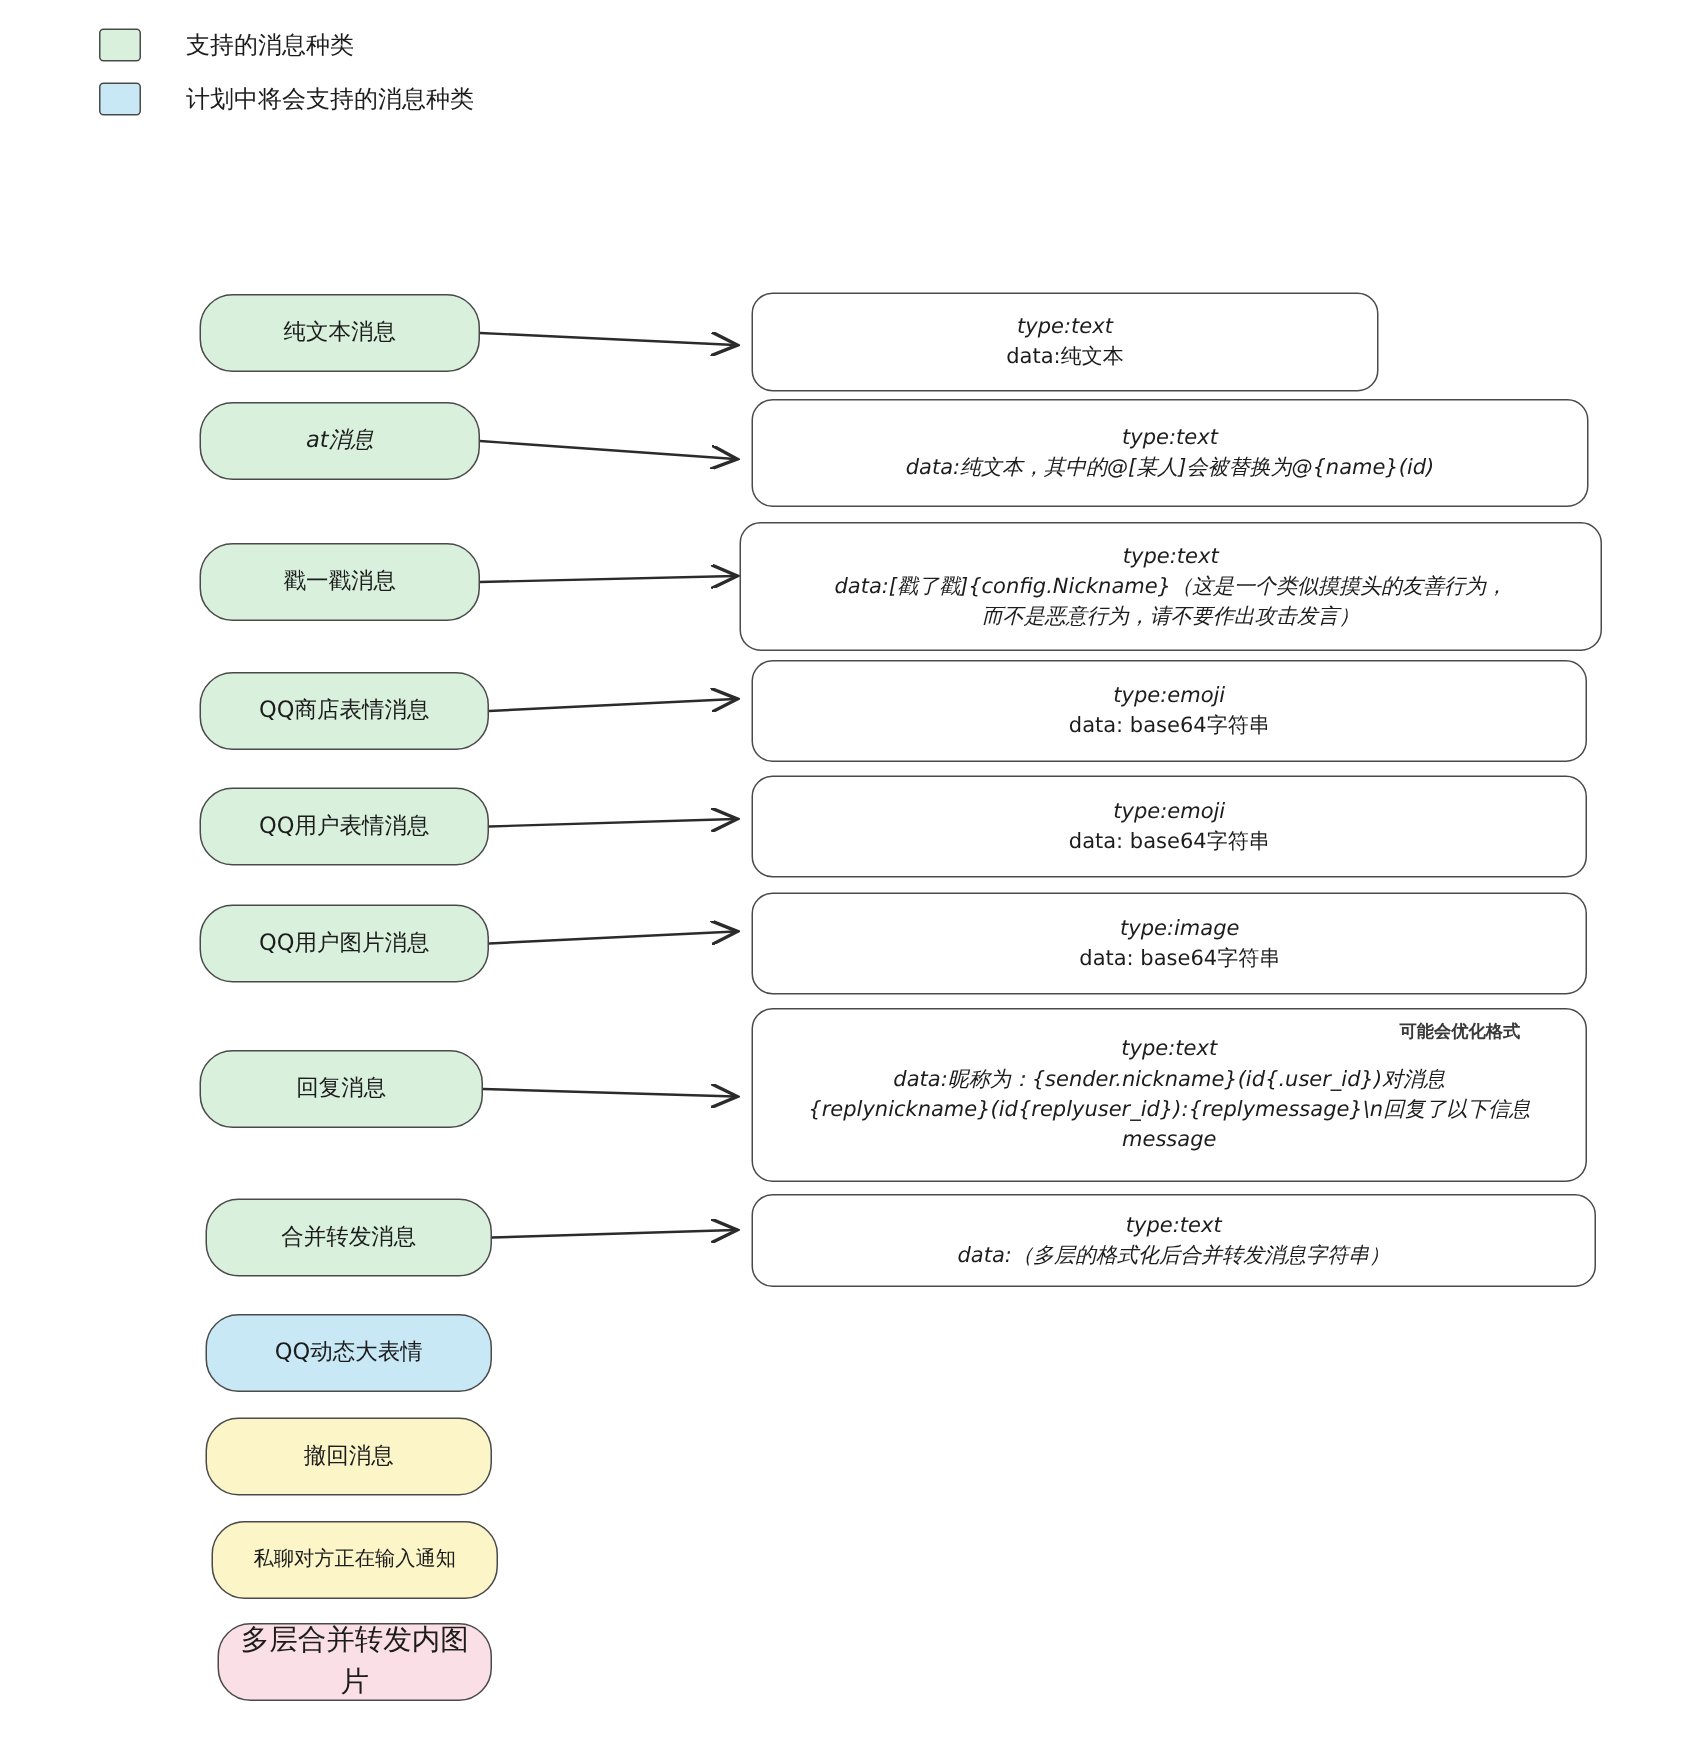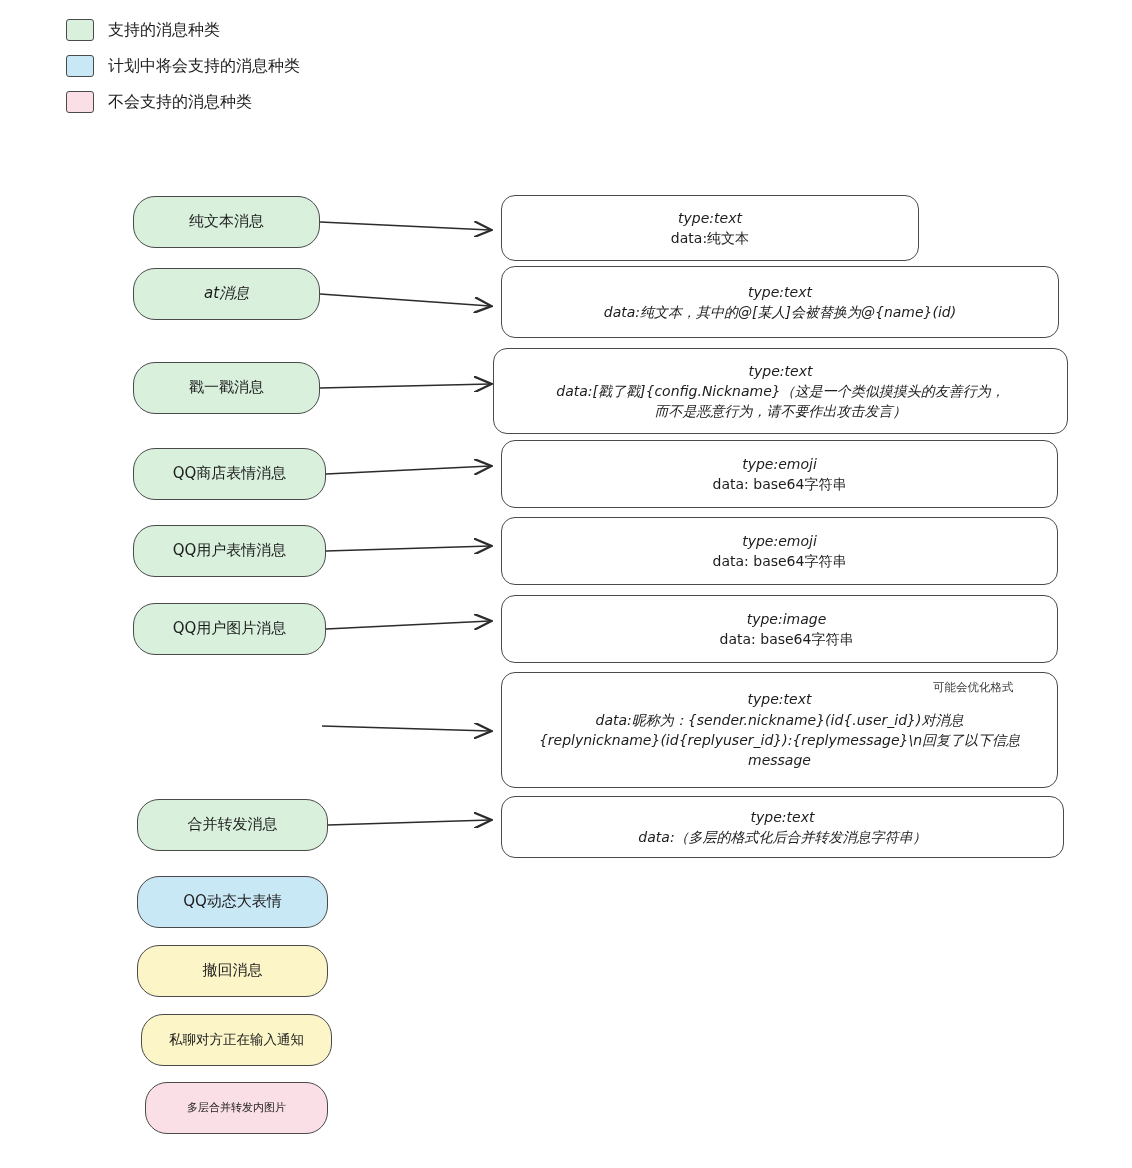--- a/index.html
+++ b/index.html
@@ -20,20 +20,21 @@
   #legend {
     position: absolute;
     left: 66px;
     top: 14px;
   }
   .legend-row {
     display: flex;
     align-items: center;
     height: 32px;
     margin-bottom: 4px;
+    gap: 16px;
   }
   .legend-swatch {
     width: 28px;
     height: 22px;
     border: 1.6px solid #4a4a4a;
     border-radius: 3px;
     margin-right: 14px;
     flex: none;
   }
   .legend-label {
@@ -70,20 +71,21 @@
   .right-node .line {
     white-space: nowrap;
   }
   .italic { font-style: italic; }
 
   .note {
     position: absolute;
     font-size: 11.5px;
     color: #3a3a3a;
     font-family: "DejaVu Sans", sans-serif;
+    font-weight: bold;
   }
 
   
   #arrows {
     position: absolute;
     left: 0; top: 0;
     width: 1132px;
     height: 1168px;
     pointer-events: none;
   }
@@ -94,24 +96,20 @@
 <div id="canvas">
 
   <div id="legend">
     <div class="legend-row">
       <div class="legend-swatch" style="background:#d8f0dc"></div>
       <div class="legend-label">支持的消息种类</div>
     </div>
     <div class="legend-row">
       <div class="legend-swatch" style="background:#c8e8f5"></div>
       <div class="legend-label">计划中将会支持的消息种类</div>
-    </div>
-    <div class="legend-row">
-      <div class="legend-swatch" style="background:#fadfe6"></div>
-      <div class="legend-label">不会支持的消息种类</div>
     </div>
   </div>
 
   <svg id="arrows" viewBox="0 0 1132 1168">
     <defs>
       <marker id="ah" markerWidth="12" markerHeight="10" refX="10" refY="5" orient="auto">
         <path d="M0,0 L11,5 L0,10" fill="none" stroke="#2b2b2b" stroke-width="1.4"></path>
       </marker>
     </defs>
     <g stroke="#2b2b2b" stroke-width="1.6" fill="none" marker-end="url(#ah)">
@@ -143,38 +141,41 @@
   </div>
 
   <div class="node left-node" style="left:133px;top:525px;width:193px;height:52px;background:#d8f0dc">
     <span>QQ用户表情消息</span>
   </div>
 
   <div class="node left-node" style="left:133px;top:603px;width:193px;height:52px;background:#d8f0dc">
     <span>QQ用户图片消息</span>
   </div>
 
+  <div class="node left-node" style="left:133px;top:700px;width:189px;height:52px;background:#d8f0dc">
+    <span>回复消息</span>
+  </div>
 
   <div class="node left-node" style="left:137px;top:799px;width:191px;height:52px;background:#d8f0dc">
     <span>合并转发消息</span>
   </div>
 
   <div class="node left-node" style="left:137px;top:876px;width:191px;height:52px;background:#c8e8f5">
     <span>QQ动态大表情</span>
   </div>
 
   <div class="node left-node" style="left:137px;top:945px;width:191px;height:52px;background:#fbf5c8">
     <span>撤回消息</span>
   </div>
 
   <div class="node left-node" style="left:141px;top:1014px;width:191px;height:52px;background:#fbf5c8;font-size:13.5px">
     <span>私聊对方正在输入通知</span>
   </div>
 
-  <div class="node left-node" style="left:145px;top:1082px;width:183px;height:52px;background:#fadfe6;font-size:11px">
+  <div class="node left-node" style="left:145px;top:1082px;width:183px;height:52px;background:#fadfe6;font-size:19px">
     <span>多层合并转发内图片</span>
   </div>
 
   <div class="node right-node" style="left:501px;top:195px;width:418px;height:66px;">
     <div class="line italic">type:text</div>
     <div class="line">data:纯文本</div>
   </div>
 
   <div class="node right-node" style="left:501px;top:266px;width:558px;height:72px;">
     <div class="line italic">type:text</div>

